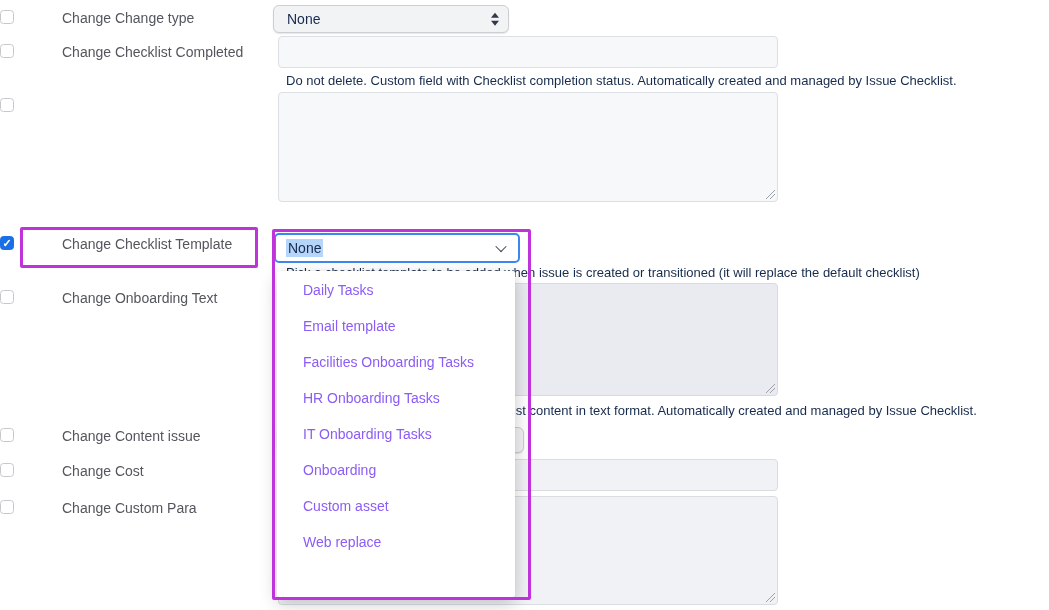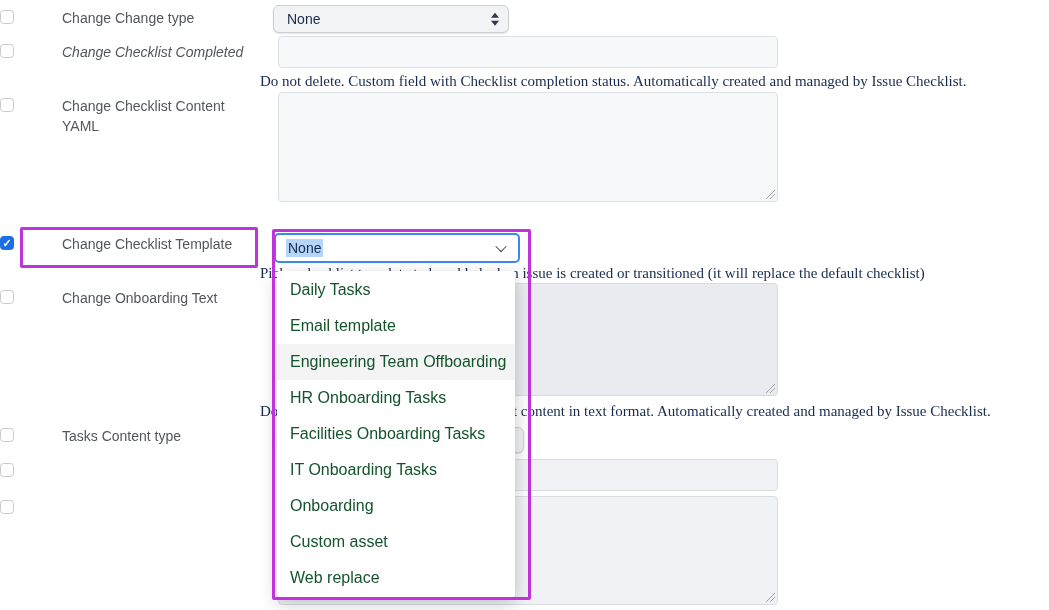--- a/index.html
+++ b/index.html
@@ -24,23 +24,22 @@
   .tinput, .tarea {
     position:absolute; left:278px; width:500px; background:#f7f8f9;
     border:1px solid #dcdfe4; border-radius:4px;
   }
   .rhandle {
     position:absolute; right:2px; bottom:2px; width:9px; height:9px;
     background:
       linear-gradient(135deg, transparent 0 45%, #9fa3a9 45% 52%, transparent 52% 70%, #9fa3a9 70% 77%, transparent 77%);
   }
   .helptext {
-    position:absolute; left:260px; color:#172b4d; font-size:15px; line-height:14px;
+    position:absolute; left:286px; color:#172b4d; font-size:13px; line-height:14px;
     white-space:nowrap;
-    font-family:Liberation Serif, serif;
   }
   
   .macselect {
     position:absolute; background:#f2f3f5; border:1px solid #cdced3; border-radius:6px;
     box-shadow:0 1px 1.5px rgba(0,0,0,.10); color:#172b4d; font-size:14px;
     display:flex; align-items:center; padding-left:13px; cursor:pointer;
   }
   .updown { position:absolute; right:9px; top:50%; transform:translateY(-50%);
     display:flex; flex-direction:column; gap:2.5px; align-items:center; }
   .updown .tri-up   { width:0; height:0; border-left:4px solid transparent; border-right:4px solid transparent; border-bottom:5px solid #33374a; }
@@ -62,53 +61,54 @@
     transform:rotate(45deg) translate(-1px,-1px);
   }
   
   .dropdown {
     position:absolute; left:277px; top:271px; width:238px; height:326px;
     background:#fff; z-index:10; border-radius:2px;
     box-shadow:0 6px 18px rgba(0,0,0,.22), 0 0 1px rgba(0,0,0,.15);
     padding-top:1px;
   }
   .dropdown .opt {
-    height:36px; line-height:36px; padding-left:13px; font-size:16px;
-    color:#14532d; cursor:pointer; white-space:nowrap; overflow:hidden;
+    height:36px; line-height:36px; padding-left:26px; font-size:14px;
+    color:#8b5cf6; cursor:pointer; white-space:nowrap; overflow:hidden;
   }
   .dropdown .opt.hover { background:#f4f4f5; }
   
   .annot { position:absolute; border:3px solid #bf33da; z-index:20; border-radius:2px; pointer-events:none; }
 </style>
 </head>
 <body>
 
 <div id="screen">
 
   <span class="checkbox" style="top:10px;"></span>
   <div class="fieldlabel" style="top:8px;">Change Change type</div>
 
   <span class="checkbox" style="top:44px;"></span>
-  <div class="fieldlabel" style="top:42px;font-style:italic;">Change Checklist Completed</div>
+  <div class="fieldlabel" style="top:42px;">Change Checklist Completed</div>
 
   <span class="checkbox" style="top:98px;"></span>
-  <div class="fieldlabel" style="top:96px;">Change Checklist Content YAML</div>
 
   <span class="checkbox checked" style="top:236px;"><span>✓</span></span>
   <div class="fieldlabel" style="top:234px;">Change Checklist Template</div>
 
   <span class="checkbox" style="top:290px;"></span>
   <div class="fieldlabel" style="top:288px;">Change Onboarding Text</div>
 
   <span class="checkbox" style="top:428px;"></span>
-  <div class="fieldlabel" style="top:426px;">Tasks Content type</div>
+  <div class="fieldlabel" style="top:426px;">Change Content issue</div>
 
   <span class="checkbox" style="top:463px;"></span>
+  <div class="fieldlabel" style="top:461px;">Change Cost</div>
 
   <span class="checkbox" style="top:500px;"></span>
+  <div class="fieldlabel" style="top:498px;">Change Custom Para</div>
 
   <div class="macselect" style="left:273px; top:5px; width:236px; height:28px;">
     <span>None</span>
     <span class="updown">
         <span class="tri-up"></span>
         <span class="tri-down"></span>
       </span>
   </div>
 
   <div class="tinput" style="top:36px; height:32px;"></div>
@@ -138,23 +138,22 @@
 
   <div class="tinput" style="top:459px; height:32px; background:#f0f2f5; border-color:#d9dce1;"></div>
 
   <div class="tarea" style="top:496px; height:109px; background:#f0f2f5; border-color:#d9dce1;">
     <span class="rhandle"></span>
   </div>
 
   <div class="dropdown">
     <div class="opt">Daily Tasks</div>
     <div class="opt">Email template</div>
-    <div class="opt hover">Engineering Team Offboarding</div>
+    <div class="opt">Facilities Onboarding Tasks</div>
     <div class="opt">HR Onboarding Tasks</div>
-    <div class="opt">Facilities Onboarding Tasks</div>
     <div class="opt">IT Onboarding Tasks</div>
     <div class="opt">Onboarding</div>
     <div class="opt">Custom asset</div>
     <div class="opt">Web replace</div>
   </div>
 
   <div class="annot" style="left:20px; top:227px; width:238px; height:41px;"></div>
   <div class="annot" style="left:272px; top:229px; width:259px; height:371px;"></div>
 
 </div>

